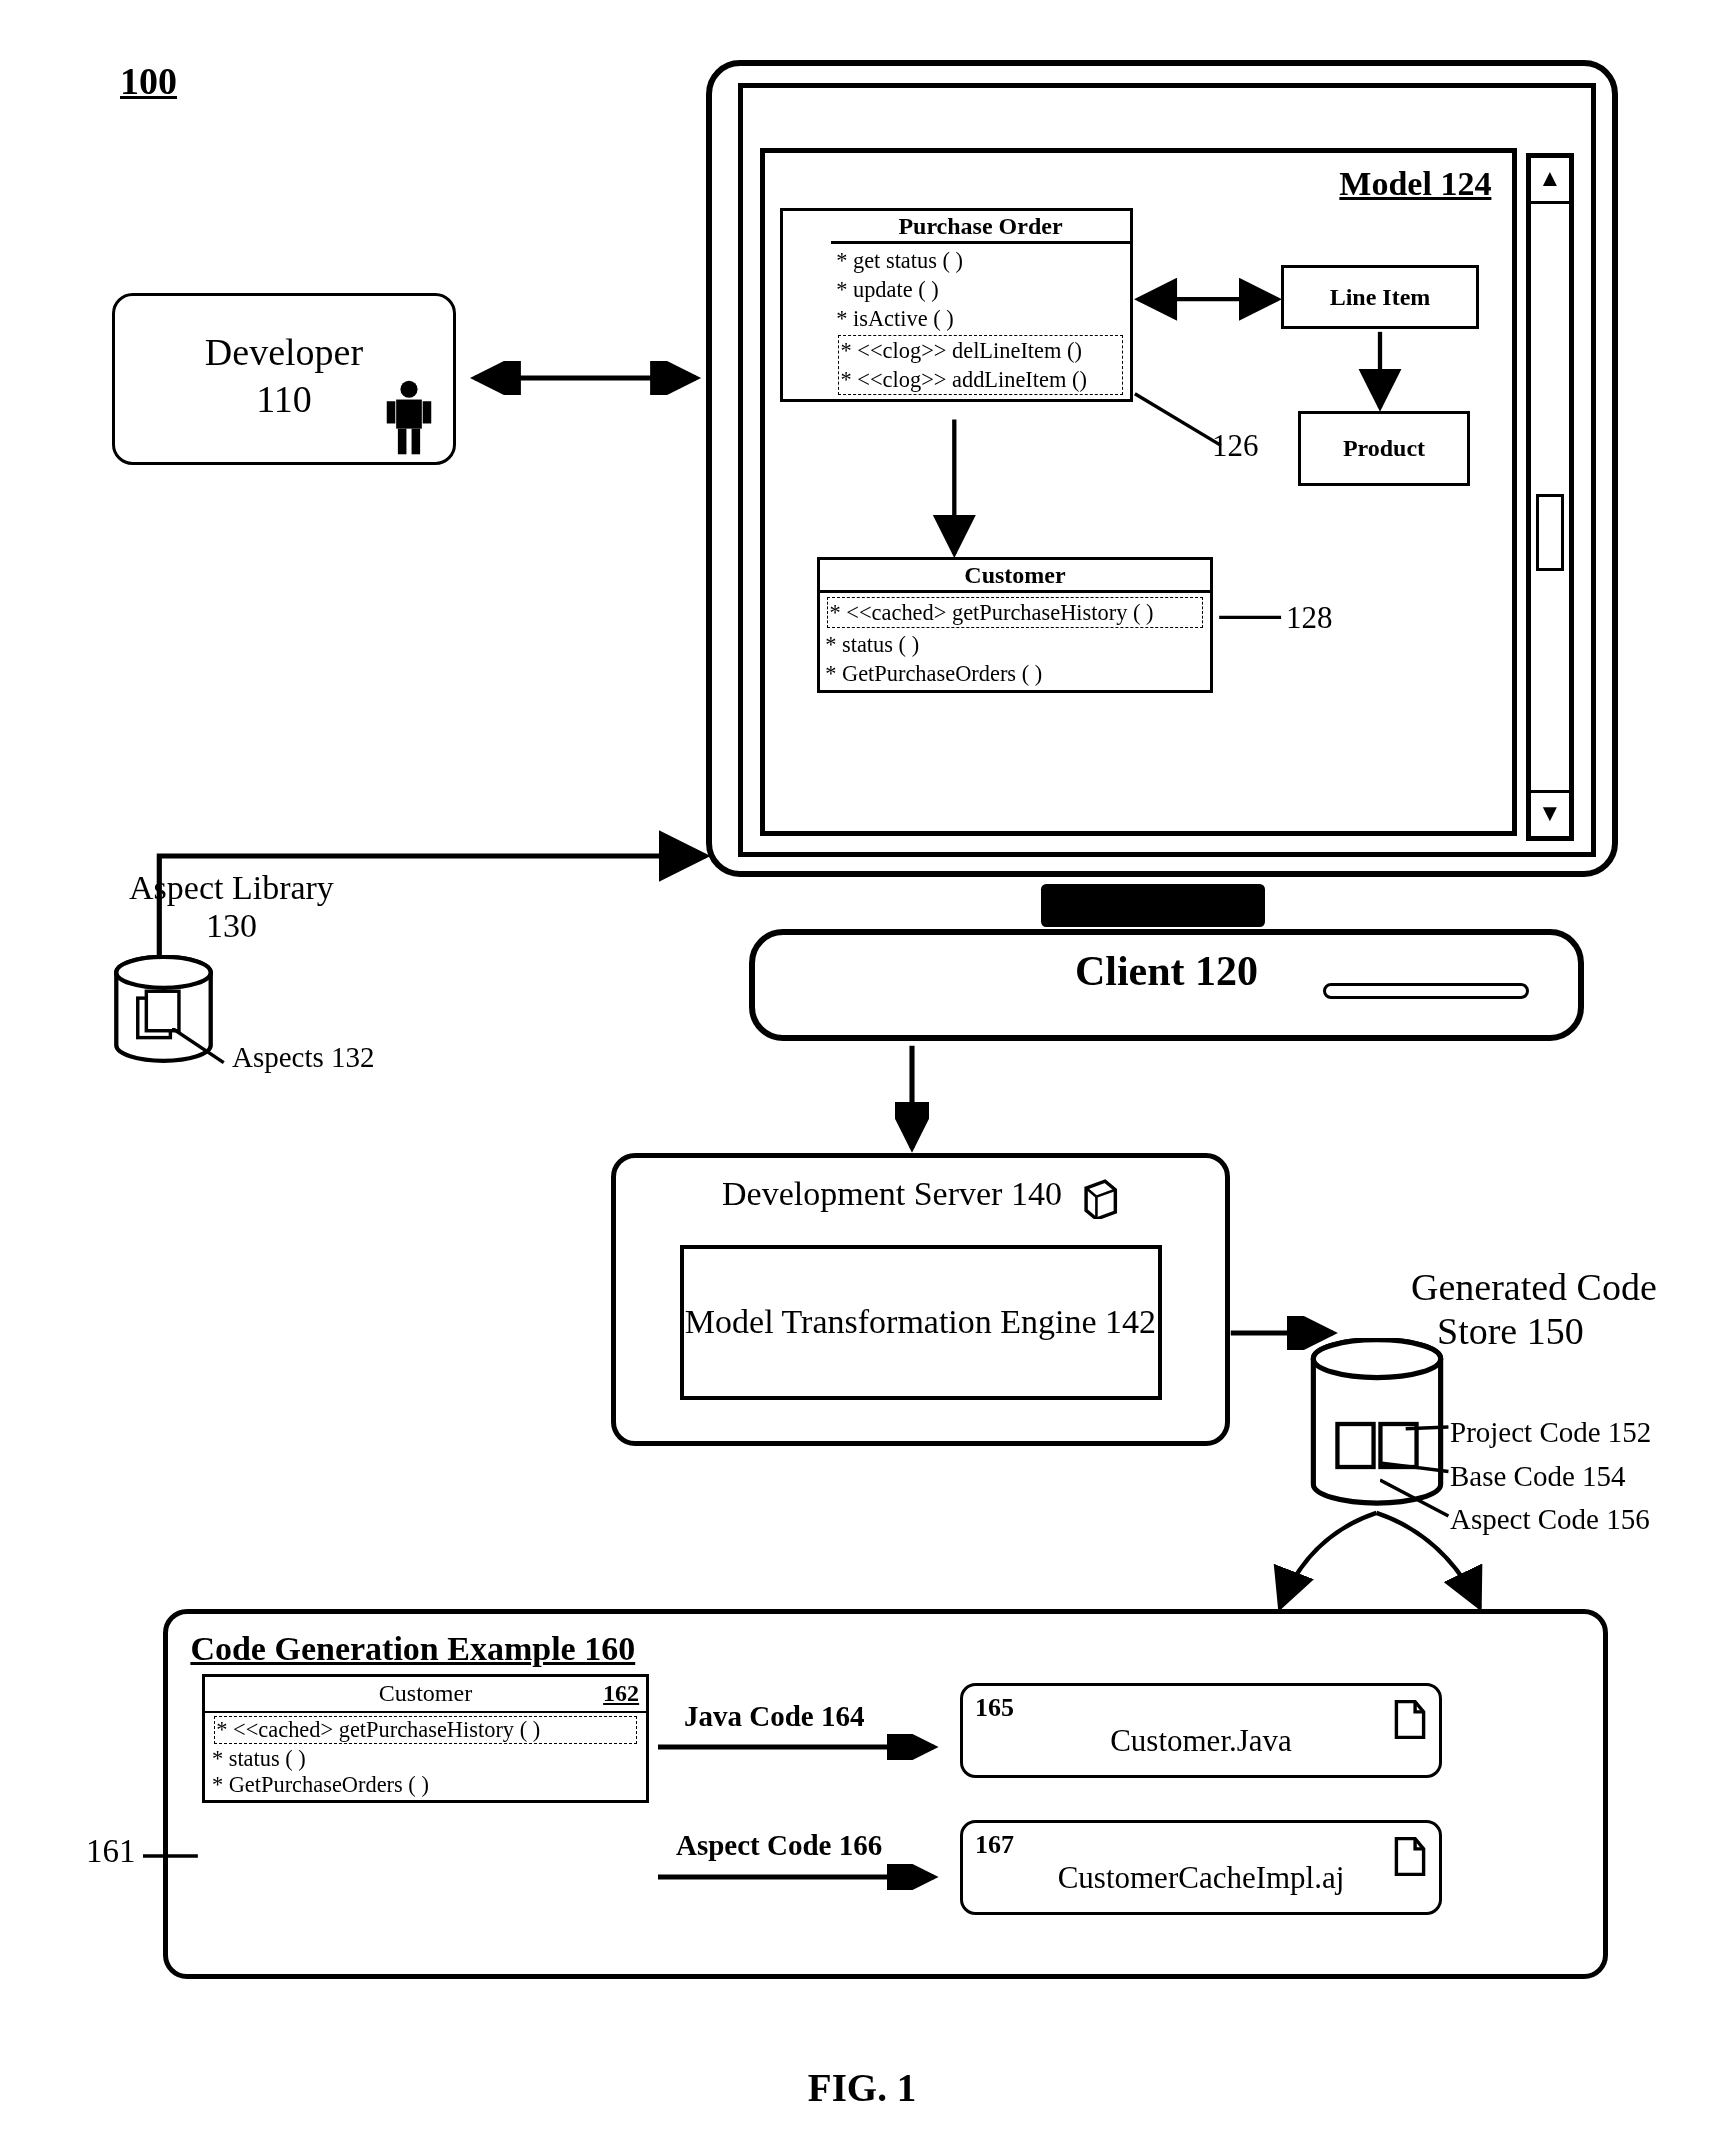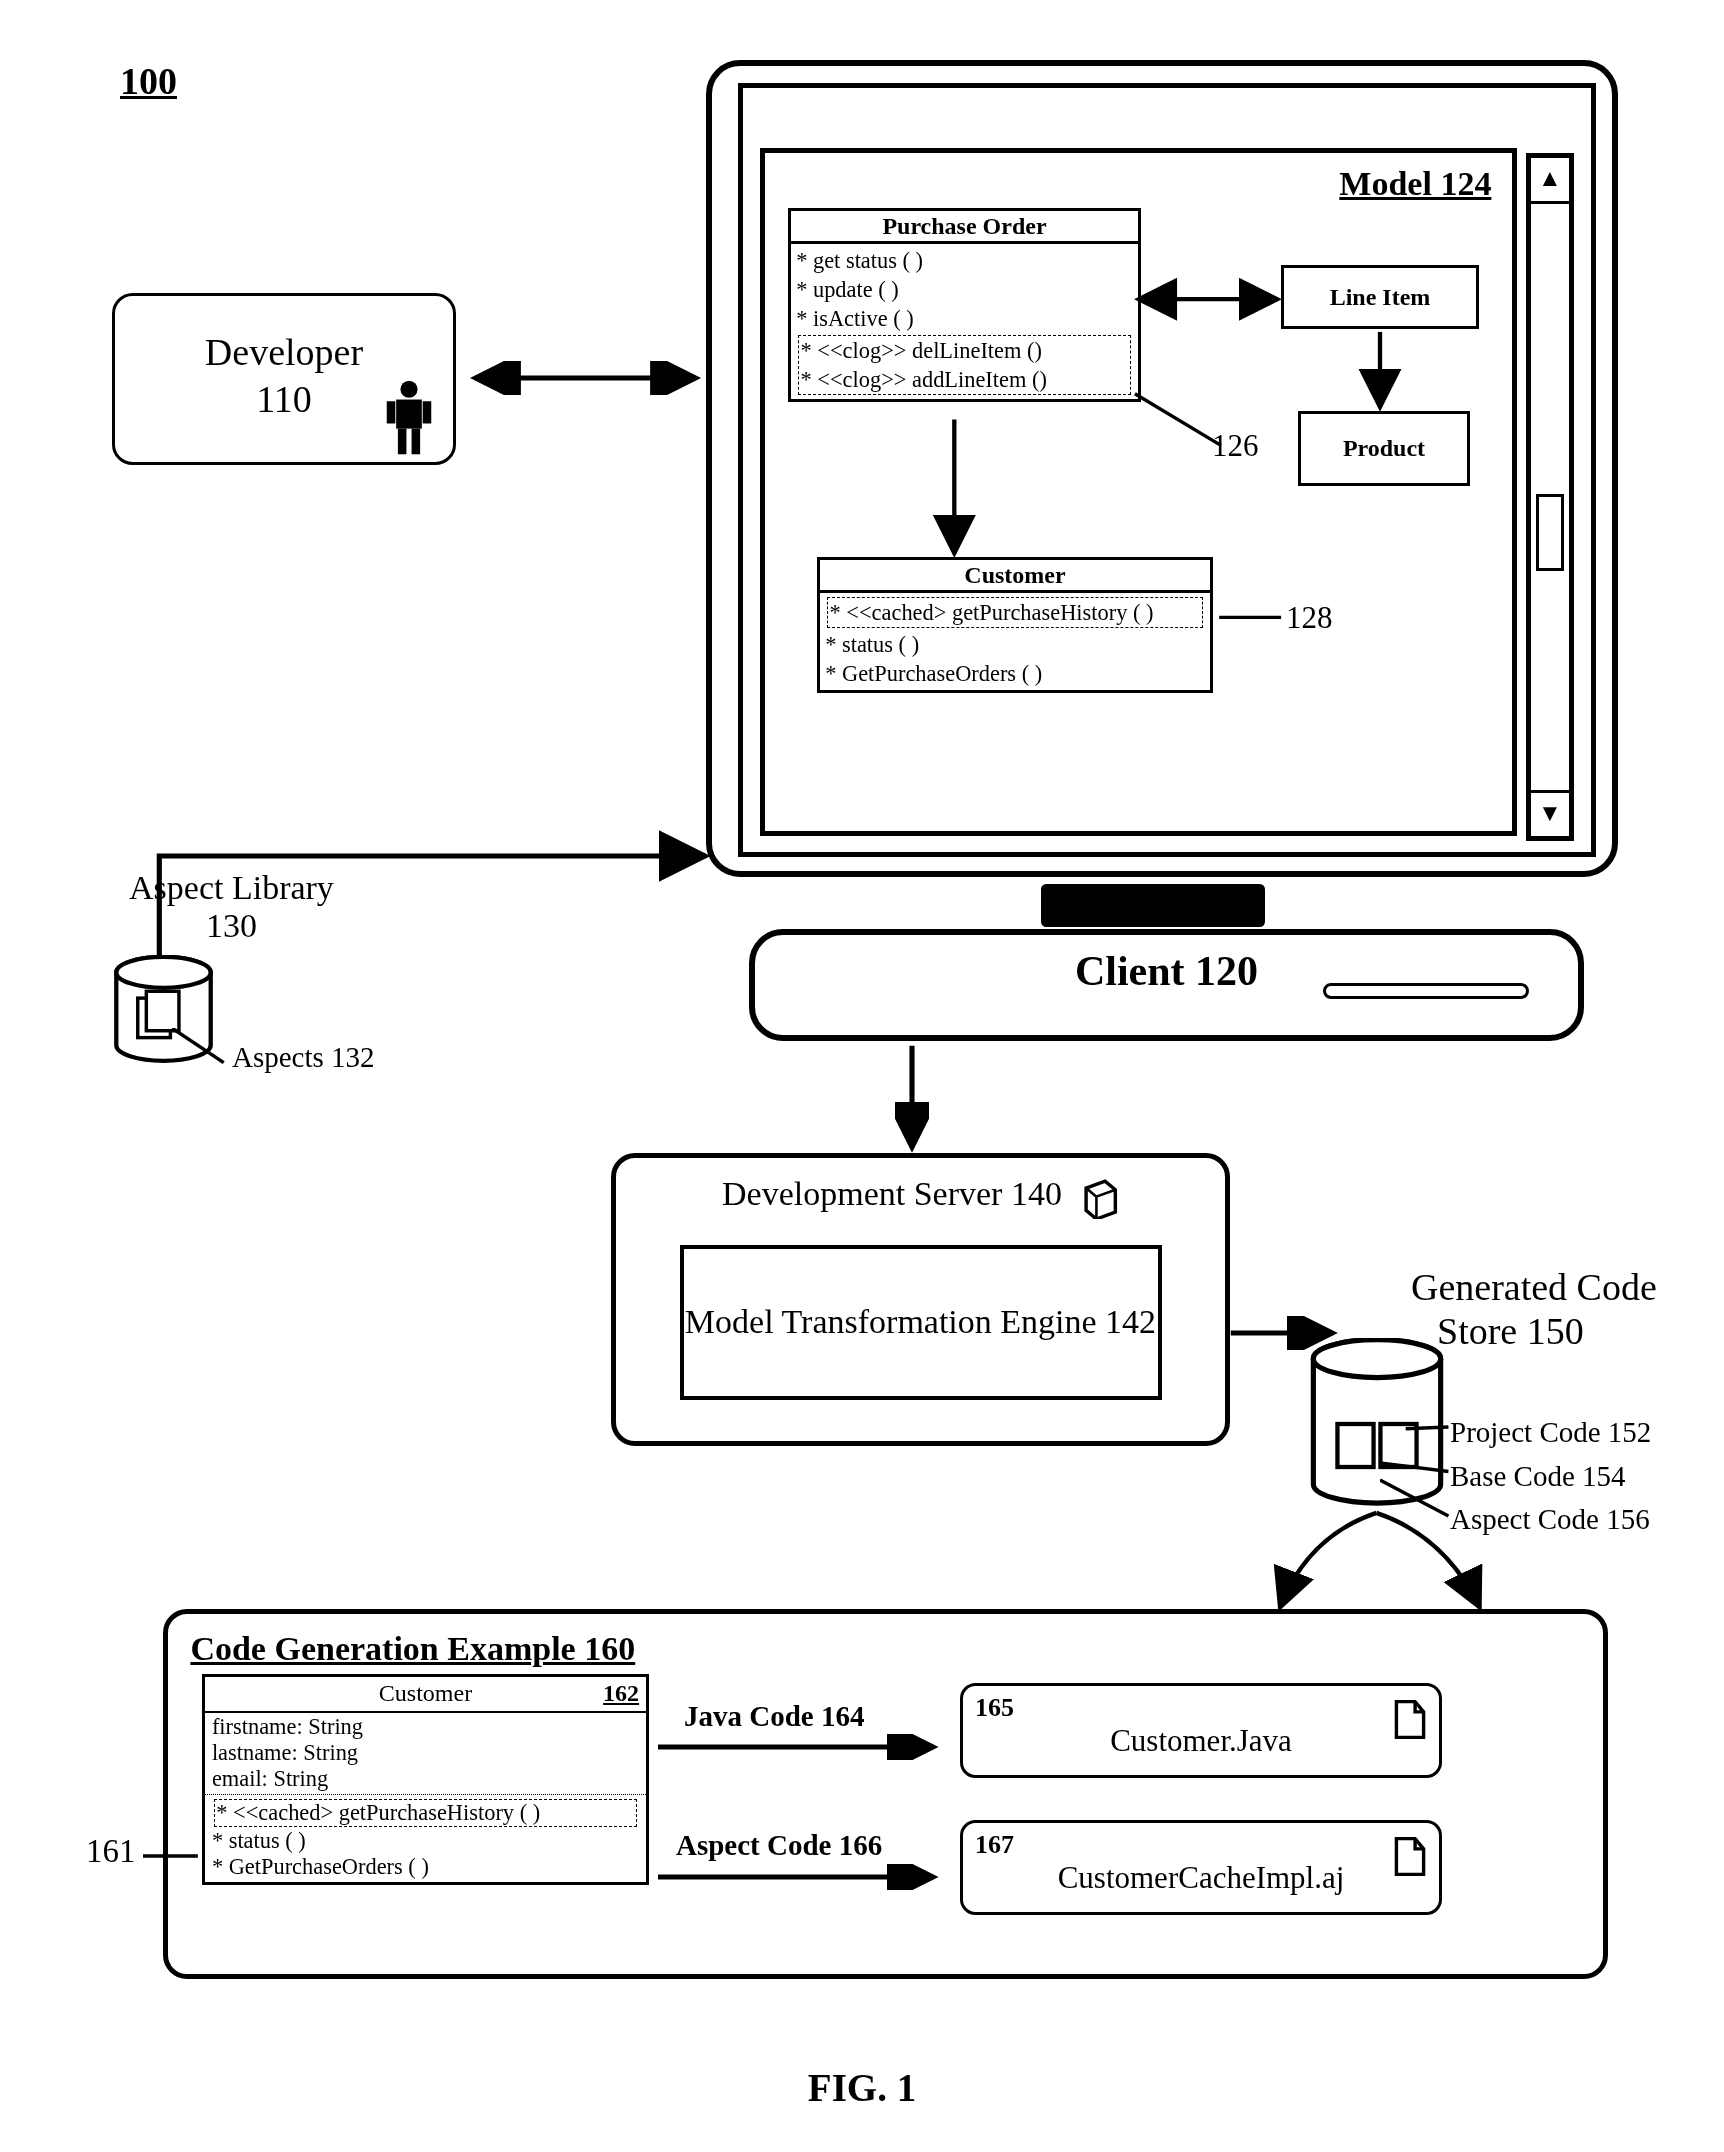--- a/index.html
+++ b/index.html
@@ -341,21 +341,21 @@
         </marker>
     </defs>
     <line x1="10" y1="20" x2="270" y2="20" stroke="black" stroke-width="6" marker-end="url(#ah)" marker-start="url(#ahR)"></line>
   </svg>
 
   <div class="monitor">
     <div class="interface-window">
       <div class="model-window">
         <div class="model-title">Model 124</div>
 
-        <div class="class-box" style="top:55px; left:23px; width:353px;">
+        <div class="class-box" style="top:55px; left:15px; width:353px;padding-left:48px;">
           <div class="class-title">Purchase Order</div>
           <div class="class-body">
             <div>* get status ( )</div>
             <div>* update ( )</div>
             <div>* isActive ( )</div>
             <div class="dashed-group">
               <div>* &lt;&lt;clog&gt;&gt; delLineItem ()</div>
               <div>* &lt;&lt;clog&gt;&gt; addLineItem ()</div>
             </div>
           </div>
@@ -478,25 +478,20 @@
   </svg>
 
   <div class="code-gen-example">
     <div class="cge-title">Code Generation Example 160</div>
 
     <div class="customer-box-162" style="position:absolute; top:60px; left:34px;">
       <div class="customer-title-row">
         <span>Customer</span>
         <span class="badge-162">162</span>
       </div>
-      <div class="cust-attrs">
-        <div>firstname: String</div>
-        <div>lastname: String</div>
-        <div>email: String</div>
-      </div>
       <div class="cust-methods">
         <div class="dashed-group">
           <div>* &lt;&lt;cached&gt; getPurchaseHistory ( )</div>
         </div>
         <div>* status ( )</div>
         <div>* GetPurchaseOrders ( )</div>
       </div>
     </div>
 
     <div class="arrow-label" style="top:86px; left:516px;">Java Code 164</div>

